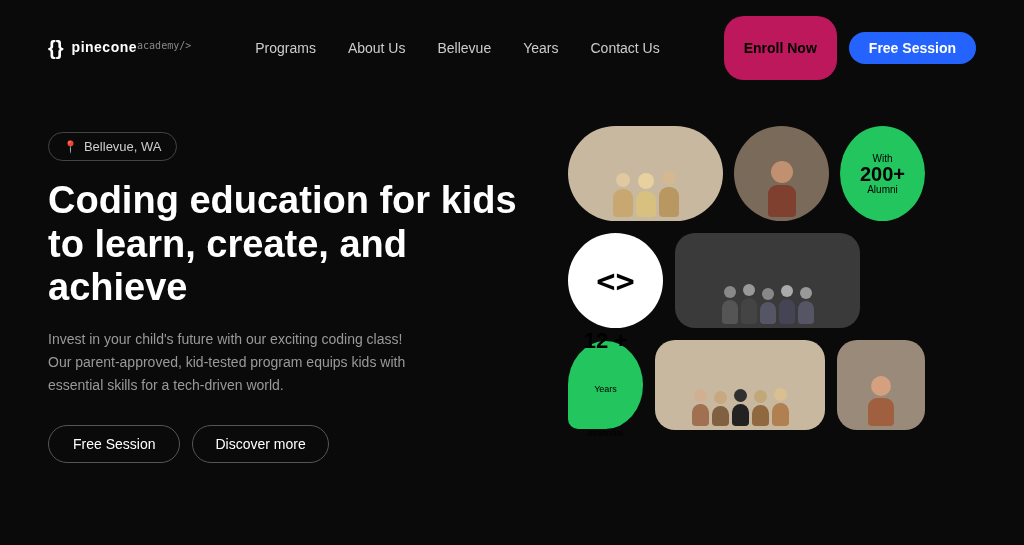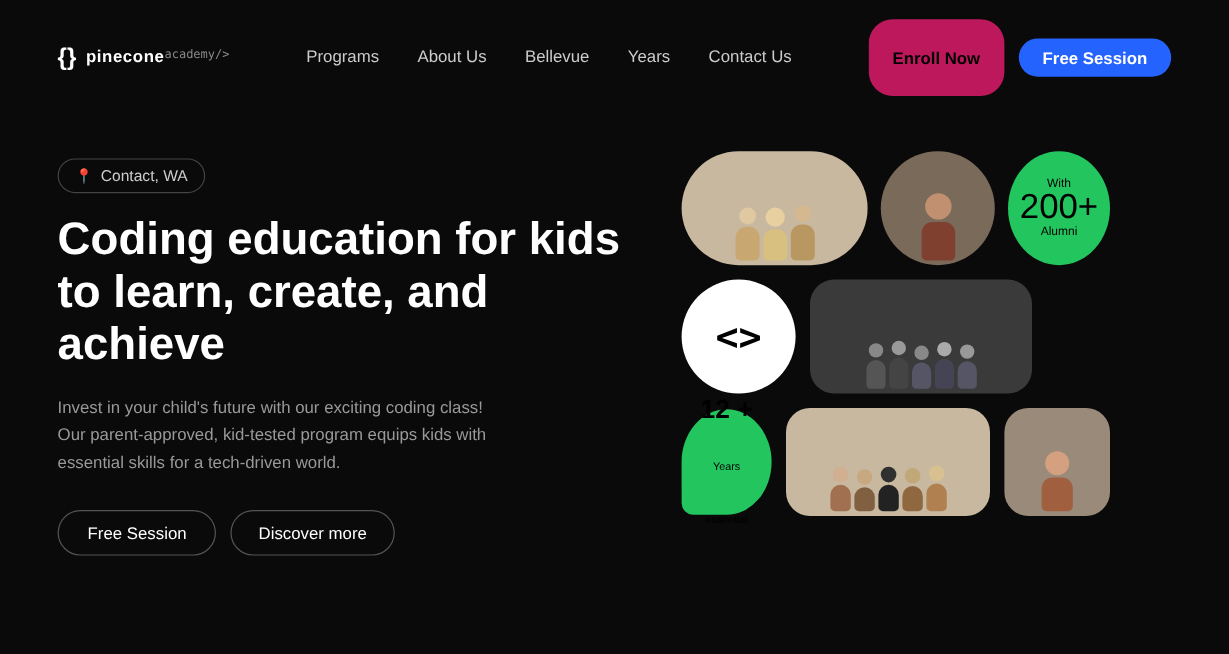--- a/index.html
+++ b/index.html
@@ -254,22 +254,22 @@
       text-align: center;
     }
 
     .stat-with {
       font-size: 10px;
       color: #000;
       font-weight: 500;
     }
 
     .stat-number {
-      font-size: 29px;
-      font-weight: 400;
+      font-size: 20px;
+      font-weight: 700;
       color: #000;
       line-height: 1;
     }
 
     .stat-label {
       font-size: 10px;
       color: #000;
       font-weight: 500;
     }
 
@@ -381,21 +381,21 @@
     <button class="btn-enroll">Enroll Now</button>
     <button class="btn-free-session-nav">Free Session</button>
   </div>
 </nav>
 
 <section class="hero">
 
   <div class="hero-left">
     <div class="location-badge">
       <span class="location-icon">📍</span>
-      <span>Contact, WA</span>
+      <span>Bellevue, WA</span>
     </div>
     <h1 class="hero-title">Coding education for kids to learn, create, and achieve</h1>
     <p class="hero-desc">Invest in your child's future with our exciting coding class! Our parent-approved, kid-tested program equips kids with essential skills for a tech-driven world.</p>
     <div class="hero-buttons">
       <button class="btn-free-session">Free Session</button>
       <button class="btn-discover">Discover more</button>
     </div>
   </div>
 
   <div class="hero-right">

